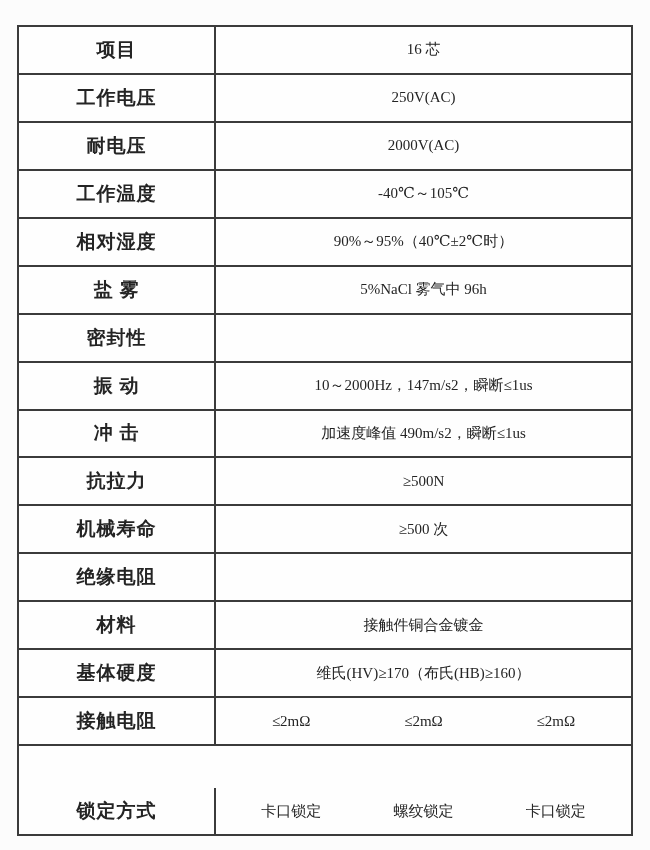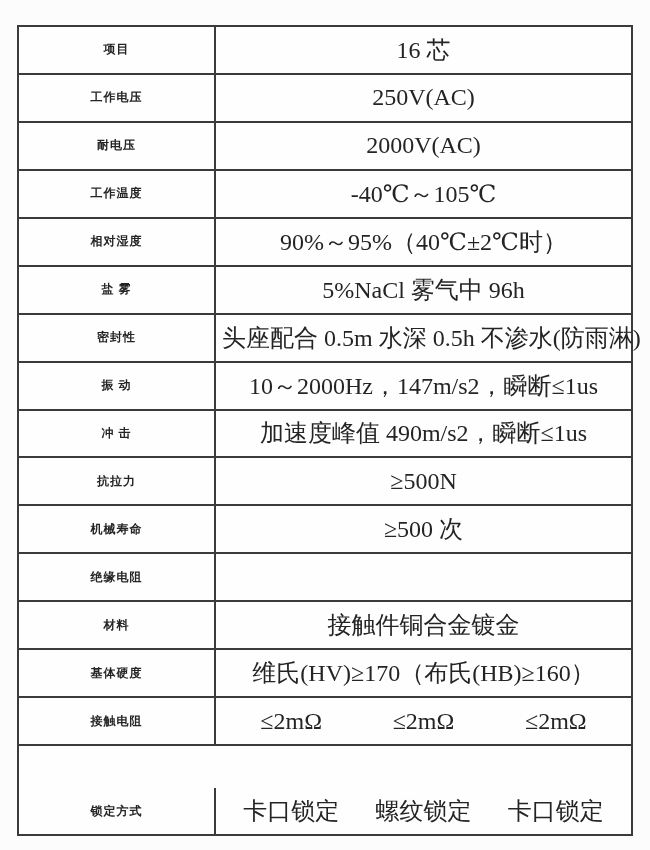--- a/index.html
+++ b/index.html
@@ -34,31 +34,31 @@
     min-height: 0;
   }
   .row:last-child { border-bottom: none; margin-top: 42px; }
   .label-cell {
     width: 197px;
     flex: 0 0 197px;
     border-right: 2px solid #3b3b3b;
     display: flex;
     align-items: center;
     justify-content: center;
-    font-size: 12px;
+    font-size: 19px;
     font-weight: bold;
     letter-spacing: 1px;
     white-space: nowrap;
   }
   .value-cell {
     flex: 1 1 auto;
     display: flex;
     align-items: center;
     justify-content: center;
-    font-size: 24px;
+    font-size: 15px;
     white-space: nowrap;
     padding: 0 6px;
   }
   .value-cell.multi {
     justify-content: space-around;
     padding: 0 9px;
   }
   .value-item { white-space: nowrap; }
 </style>
 </head>
@@ -93,21 +93,20 @@
       <div class="value-cell">90%～95%（40℃±2℃时）</div>
     </div>
 
     <div class="row">
       <div class="label-cell">盐 雾</div>
       <div class="value-cell">5%NaCl 雾气中 96h</div>
     </div>
 
     <div class="row">
       <div class="label-cell">密封性</div>
-      <div class="value-cell">头座配合 0.5m 水深 0.5h 不渗水(防雨淋)</div>
     </div>
 
     <div class="row">
       <div class="label-cell">振 动</div>
       <div class="value-cell">10～2000Hz，147m/s2，瞬断≤1us</div>
     </div>
 
     <div class="row">
       <div class="label-cell">冲 击</div>
       <div class="value-cell">加速度峰值 490m/s2，瞬断≤1us</div>

